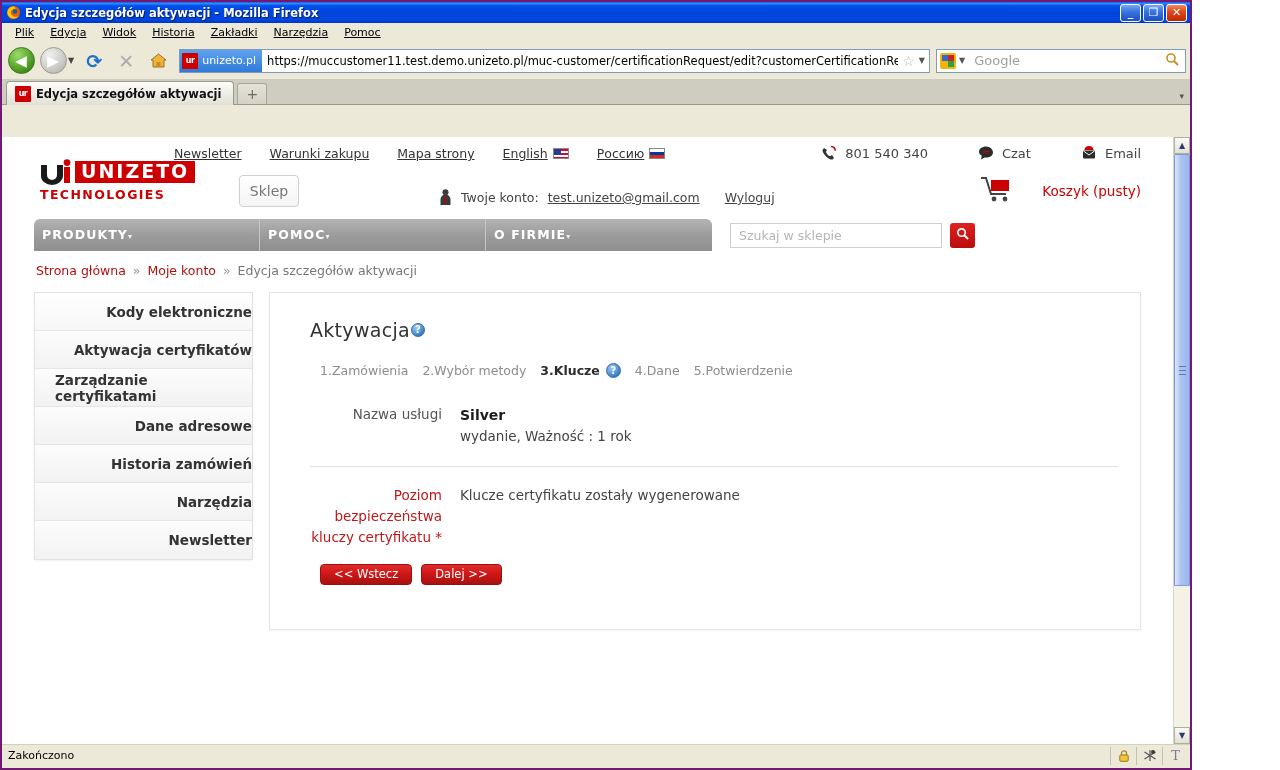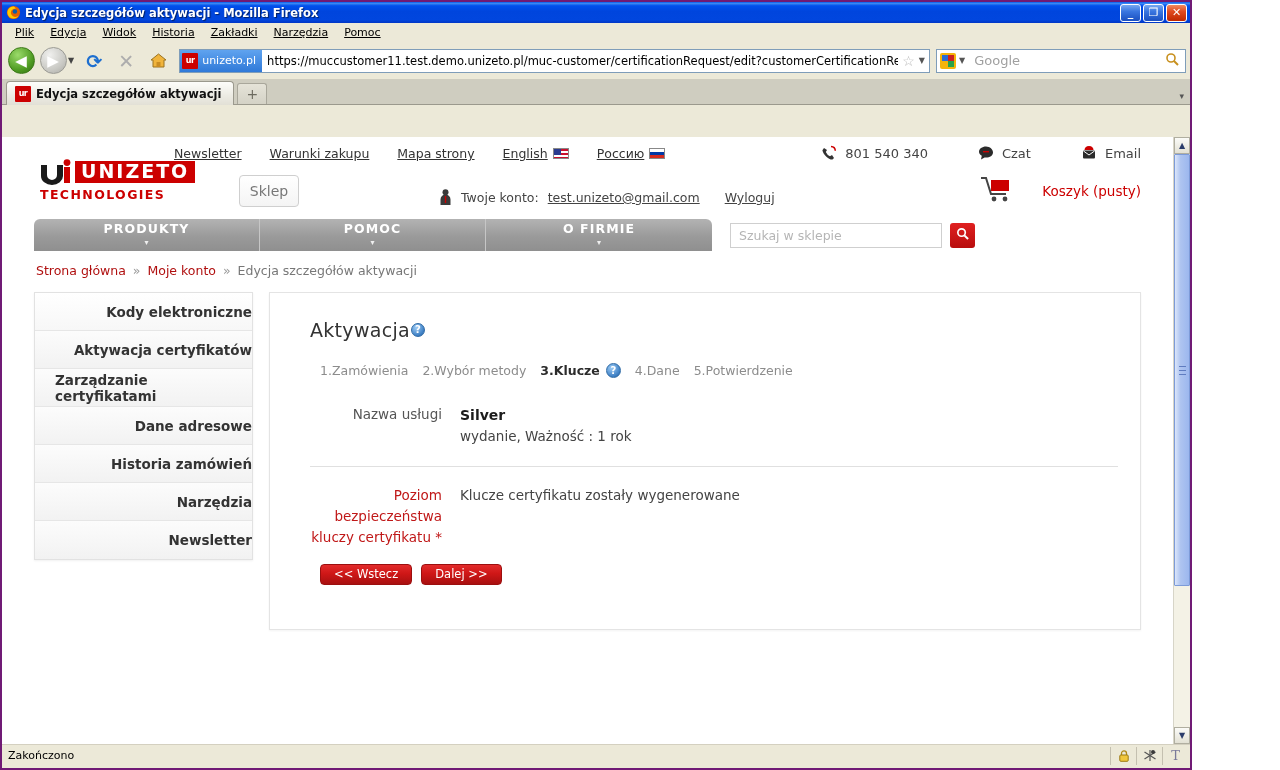--- a/index.html
+++ b/index.html
@@ -191,22 +191,22 @@
   .cartbox { position: absolute; right: 0; top: 39px; display:flex; align-items:center; gap: 28px; }
   .cart-ico { width: 34px; height: 30px; position: relative; }
   .cart-label { color: #cc0000; font-size: 13.5px; }
 
   
   .navrow { display: flex; align-items: center; height: 36px; margin-top: 2px; }
   .navtabs { display: flex; height: 32px; }
   .navtab {
     width: 226px; height: 32px;
     background: linear-gradient(180deg,#b3b3b3,#9a9a9a 55%,#8f8f8f);
-    color: #fff; display: flex; flex-direction: column; align-items: center;
-    justify-content: center; border-right: 1px solid #c6c6c6; position: relative;
+    color: #fff; display: flex; flex-direction: row; align-items: center;
+    border-right: 1px solid #c6c6c6; position: relative; padding-left: 8px;
   }
   .navtab:first-child { border-radius: 6px 0 0 0; }
   .navtab:last-child { border-right: none; border-radius: 0 6px 0 0; }
   .navtab .nt { font-size: 12.5px; font-weight: bold; letter-spacing: 1.1px; line-height:1; }
   .navtab .cv { font-size: 8px; line-height: 1; margin-top: 3px; opacity: .85; }
 
   .searchshop { margin-left: 18px; display: flex; align-items: center; gap: 8px; }
   .ss-input {
     width: 212px; height: 25px; border: 1px solid #cfcfcf; background: #fff;
     display: flex; align-items: center; padding-left: 8px;

